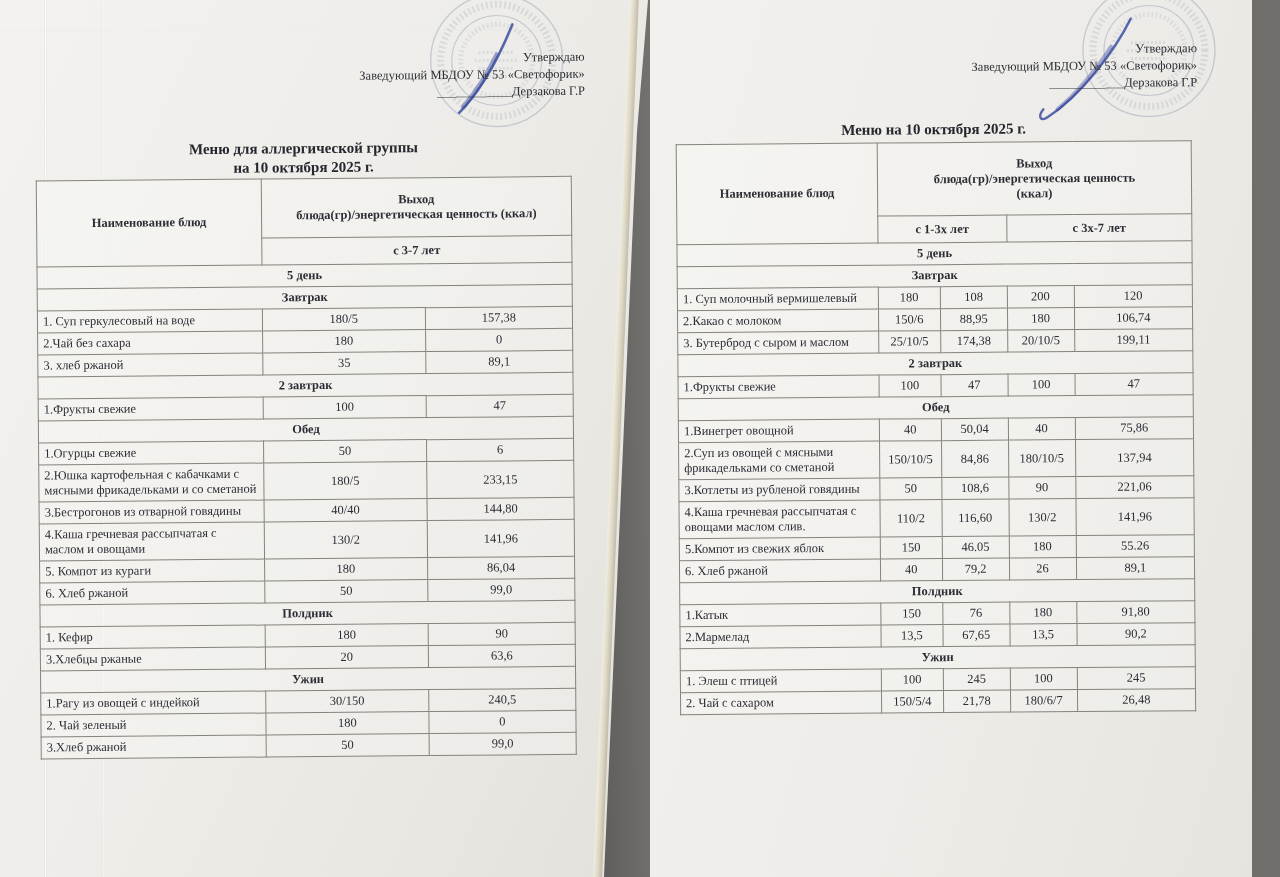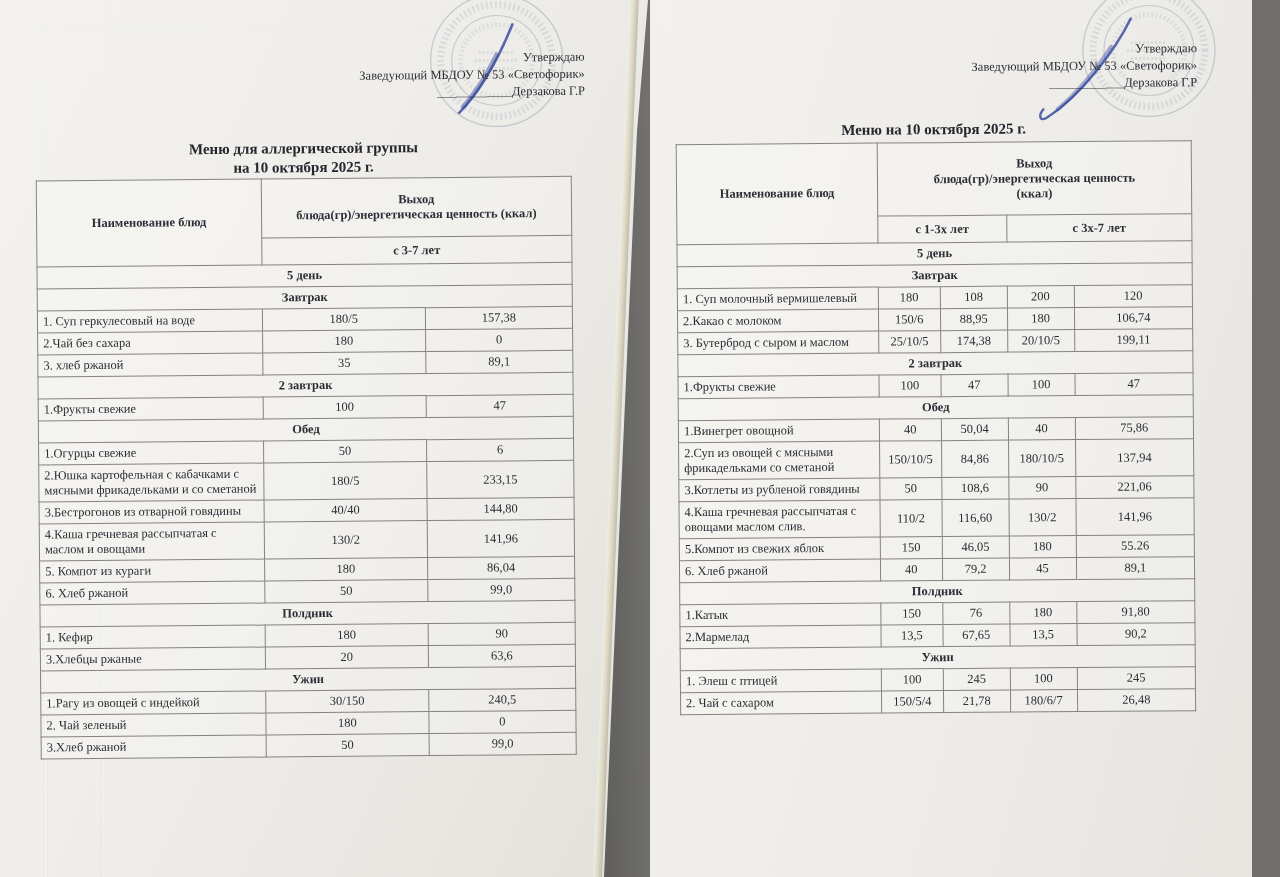--- a/index.html
+++ b/index.html
@@ -339,21 +339,21 @@
               <td class="dish-name">5.Компот из свежих яблок</td>
               <td class="dish-value">150</td>
               <td class="dish-value">46.05</td>
               <td class="dish-value">180</td>
               <td class="dish-value">55.26</td>
             </tr>
             <tr>
               <td class="dish-name">6. Хлеб ржаной</td>
               <td class="dish-value">40</td>
               <td class="dish-value">79,2</td>
-              <td class="dish-value">45</td>
+              <td class="dish-value">26</td>
               <td class="dish-value">89,1</td>
             </tr>
             <tr>
               <td colspan="5" class="section-cell">Полдник</td>
             </tr>
             <tr>
               <td class="dish-name">1.Катык</td>
               <td class="dish-value">150</td>
               <td class="dish-value">76</td>
               <td class="dish-value">180</td>

